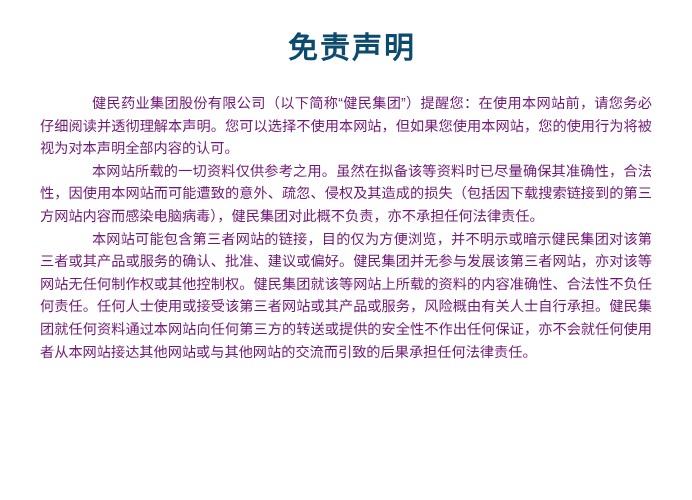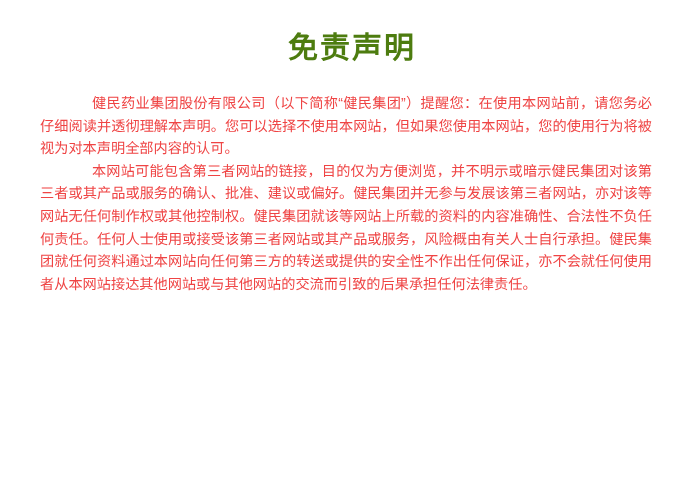--- a/index.html
+++ b/index.html
@@ -15,38 +15,39 @@
     overflow: hidden;
     font-family: "Liberation Sans", sans-serif;
   }
   .doc-title {
     margin: 28px 0 0 12px;
     height: 40px;
     line-height: 40px;
     text-align: center;
     font-size: 30px;
     font-weight: bold;
-    color: #4d7c0f;
+    color: #0c4a6e;
     letter-spacing: 2px;
   }
   .doc-body {
     margin: 24px 40px 0 40px;
     font-size: 14.2px;
     line-height: 22.6px;
-    color: #ef4444;
+    color: #701a75;
     text-align: justify;
   }
   .doc-body p {
     margin: 0;
     padding: 0;
     text-indent: 52px;
   }
 </style>
 </head>
 <body>
 
 <div class="page">
   <h1 class="doc-title">免责声明</h1>
   <div class="doc-body">
     <p>健民药业集团股份有限公司（以下简称“健民集团”）提醒您：在使用本网站前，请您务必仔细阅读并透彻理解本声明。您可以选择不使用本网站，但如果您使用本网站，您的使用行为将被视为对本声明全部内容的认可。</p>
+    <p>本网站所载的一切资料仅供参考之用。虽然在拟备该等资料时已尽量确保其准确性，合法性，因使用本网站而可能遭致的意外、疏忽、侵权及其造成的损失（包括因下载搜索链接到的第三方网站内容而感染电脑病毒），健民集团对此概不负责，亦不承担任何法律责任。</p>
     <p>本网站可能包含第三者网站的链接，目的仅为方便浏览，并不明示或暗示健民集团对该第三者或其产品或服务的确认、批准、建议或偏好。健民集团并无参与发展该第三者网站，亦对该等网站无任何制作权或其他控制权。健民集团就该等网站上所载的资料的内容准确性、合法性不负任何责任。任何人士使用或接受该第三者网站或其产品或服务，风险概由有关人士自行承担。健民集团就任何资料通过本网站向任何第三方的转送或提供的安全性不作出任何保证，亦不会就任何使用者从本网站接达其他网站或与其他网站的交流而引致的后果承担任何法律责任。</p>
   </div>
 </div>
 
 </body></html>

